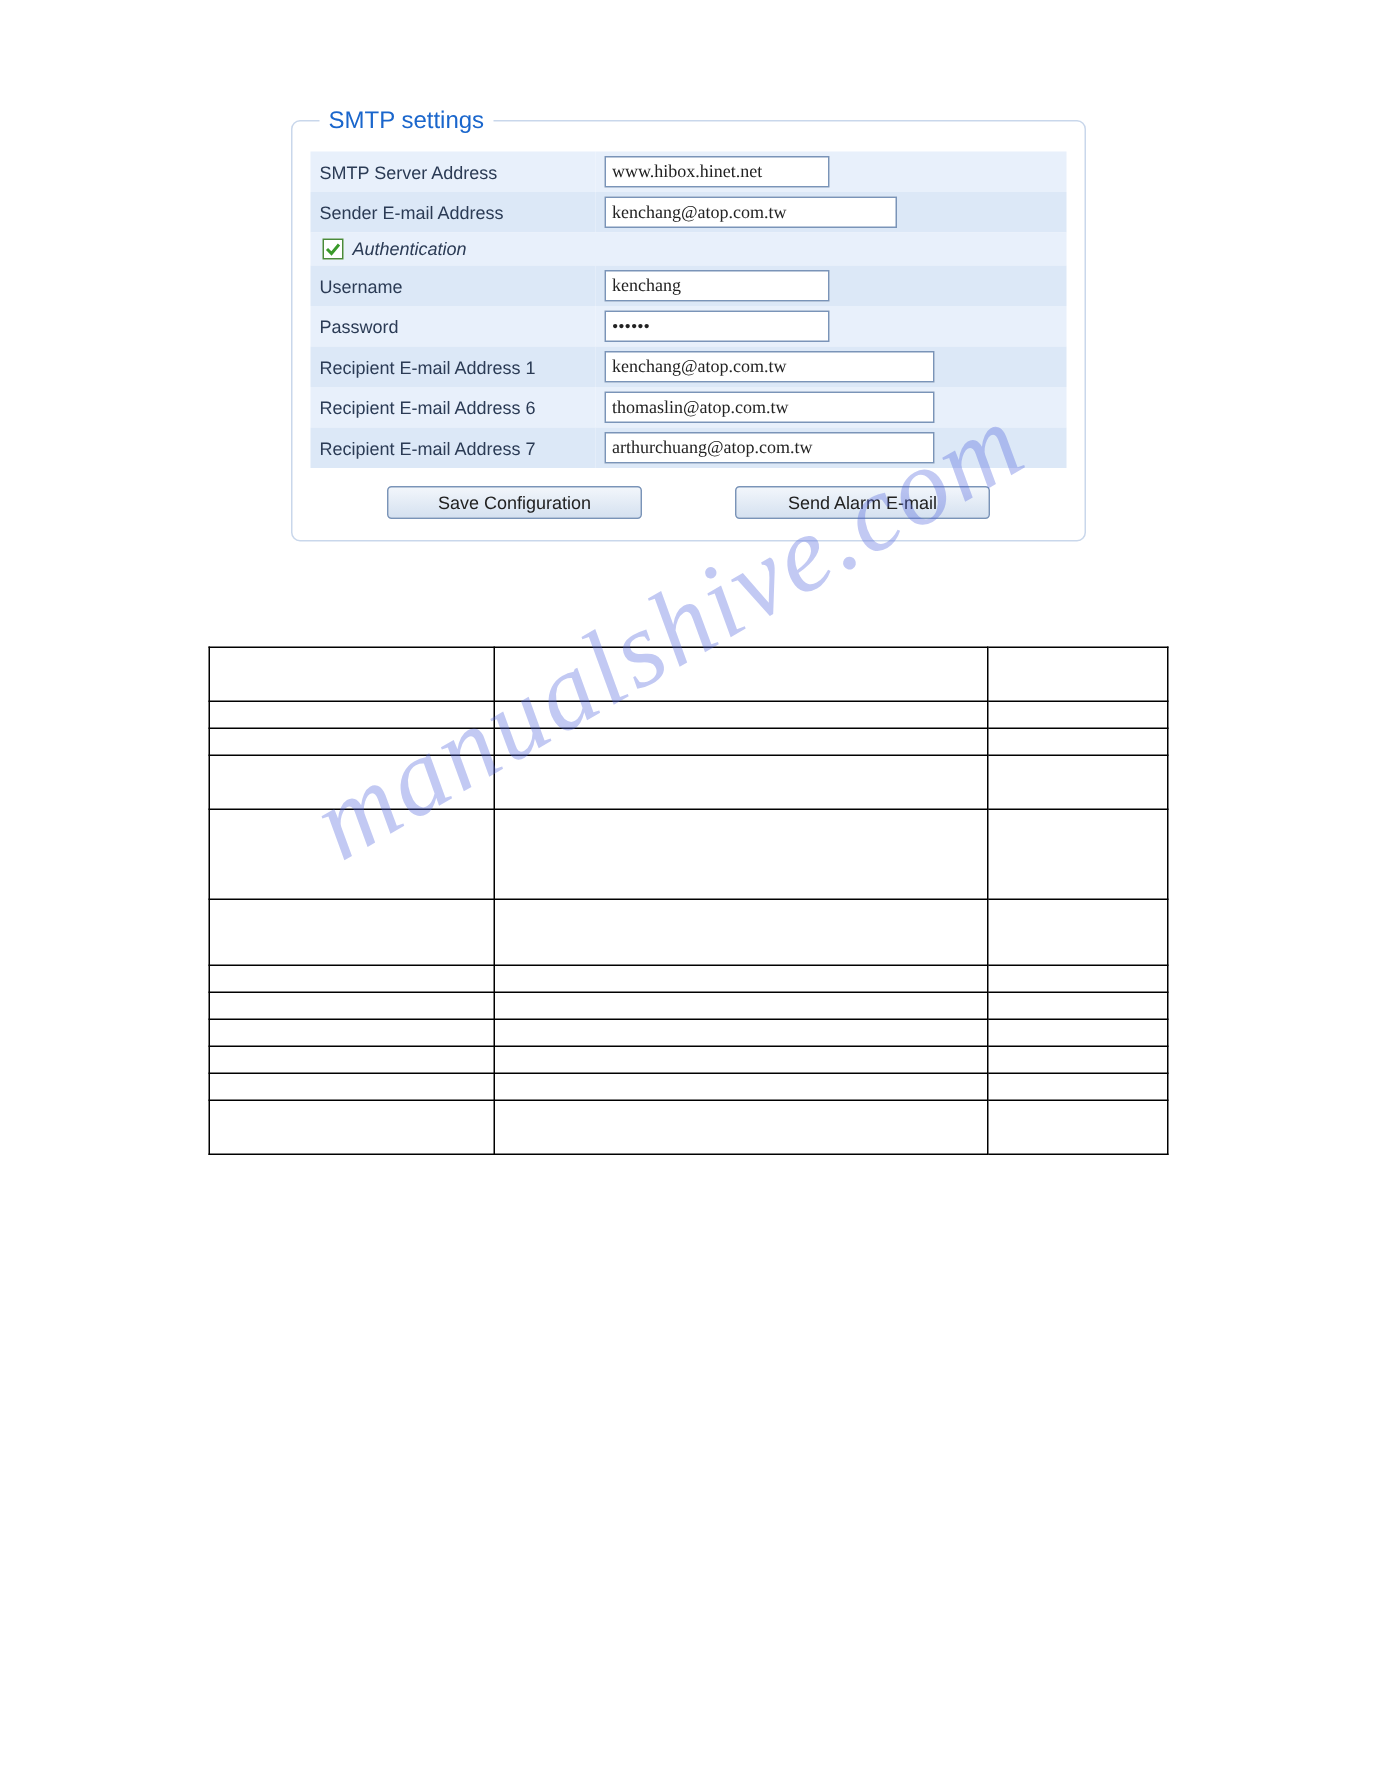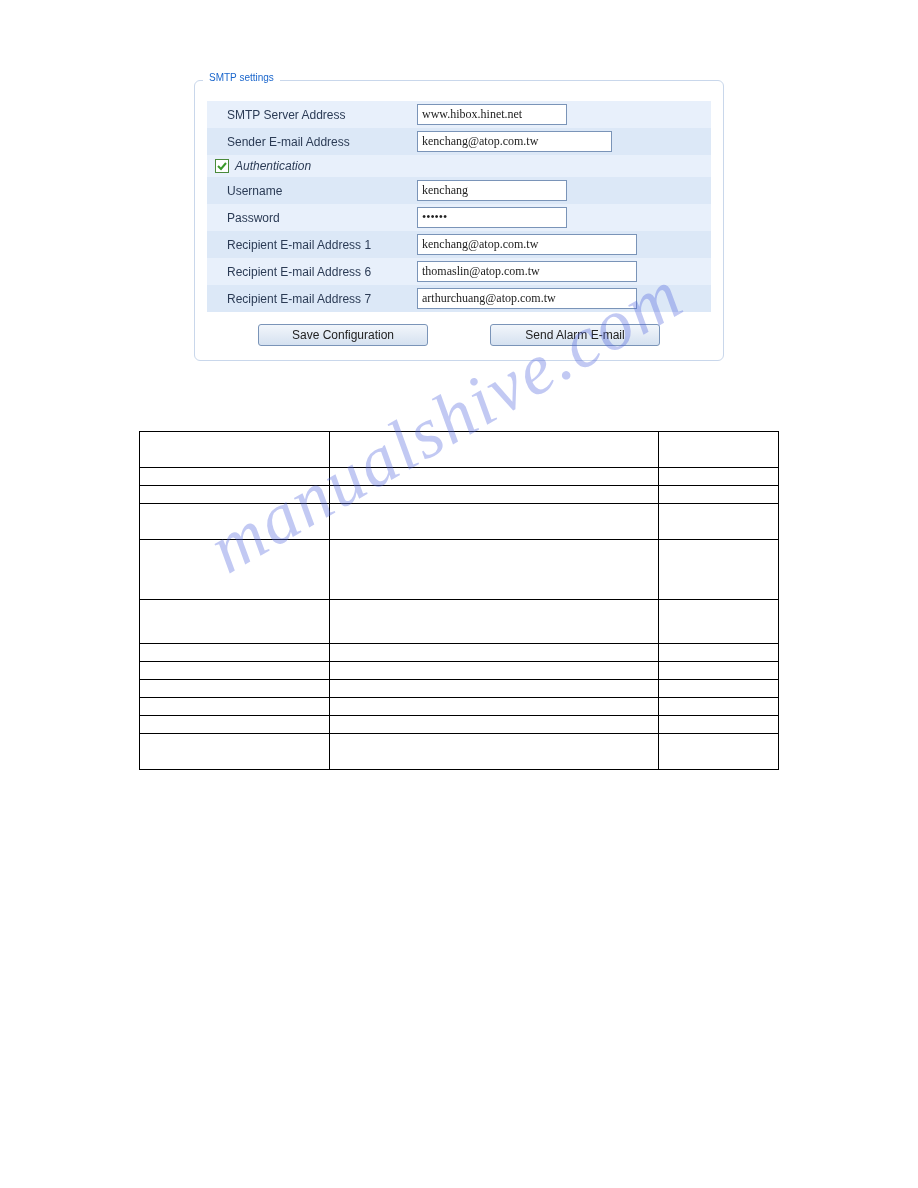--- a/index.html
+++ b/index.html
@@ -30,39 +30,39 @@
       margin: 40px auto 20px auto;
       border: 1px solid #c9d7eb;
       border-radius: 6px;
       padding: 10px 12px 14px 12px;
       position: relative;
       background: #fff;
     }
     .legend {
       position: absolute;
       top: -9px;
-      left: 8px;
+      left: 18px;
       background: #fff;
       padding: 0 6px;
       color: #1a66cc;
-      font-size: 10px;
+      font-size: 16px;
     }
     .form-table {
       width: 100%;
       border-collapse: collapse;
       margin-top: 10px;
     }
     .form-table tr {
       background: #e8f0fb;
     }
     .form-table tr:nth-child(even) {
       background: #dce8f7;
     }
     .form-table td {
-      padding: 3px 20px;
+      padding: 3px 6px;
       color: #2b3b55;
       vertical-align: middle;
       height: 22px;
     }
     .form-table td.label {
       width: 190px;
     }
     .form-table td.auth-row {
       padding-left: 8px;
       font-style: italic;

